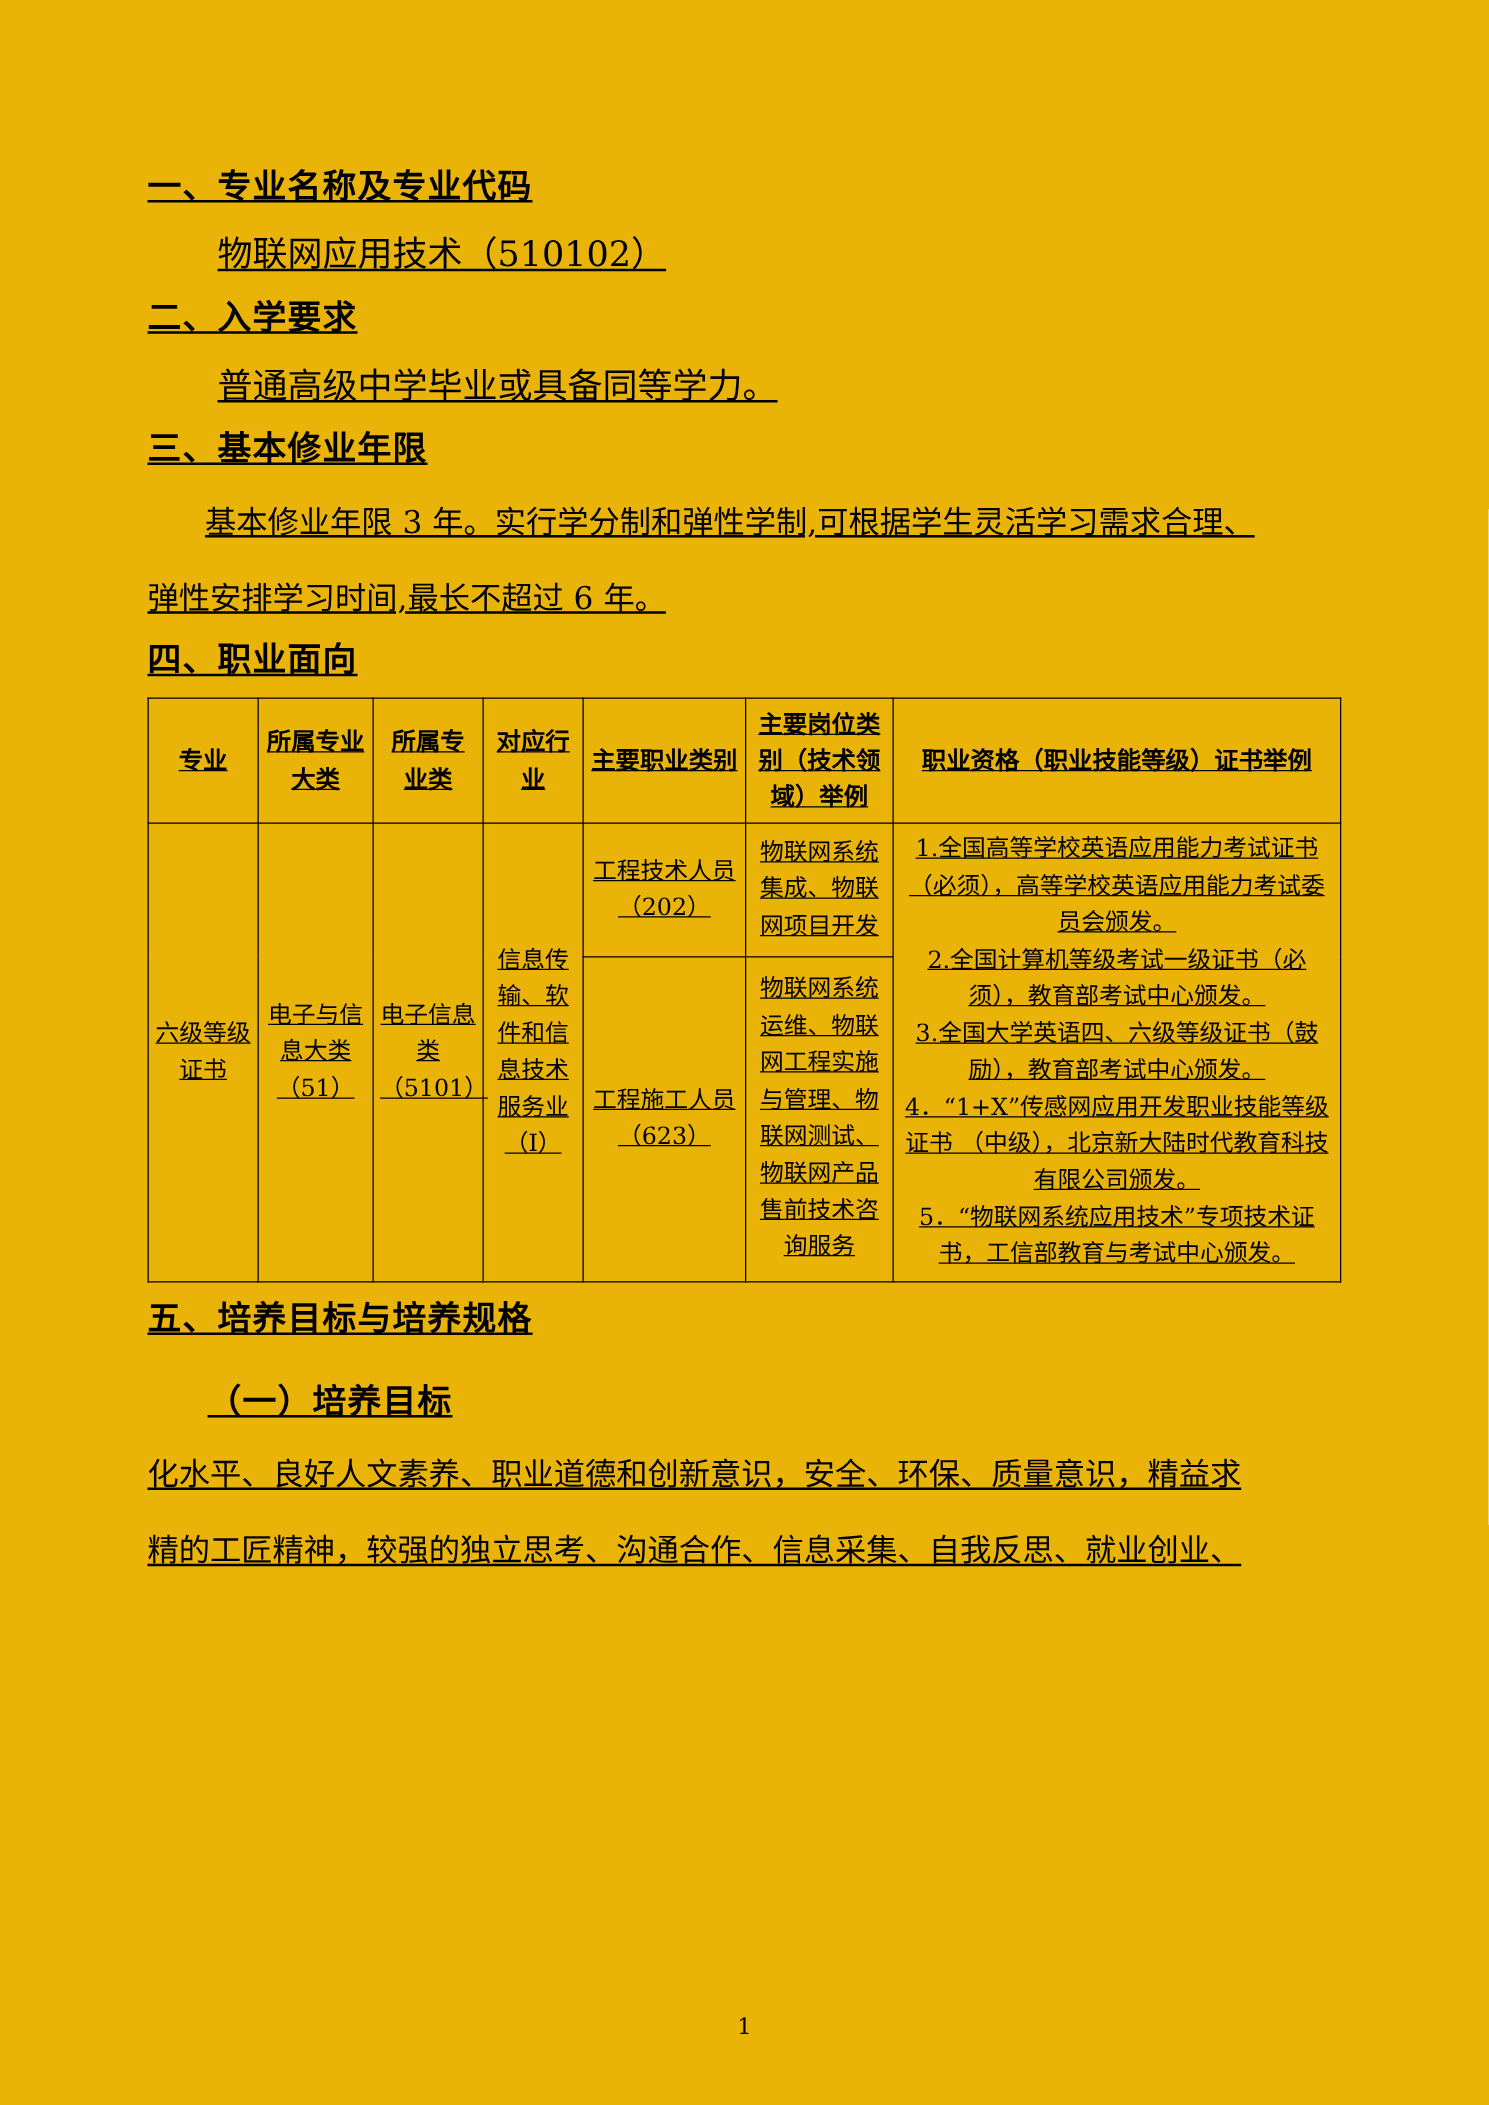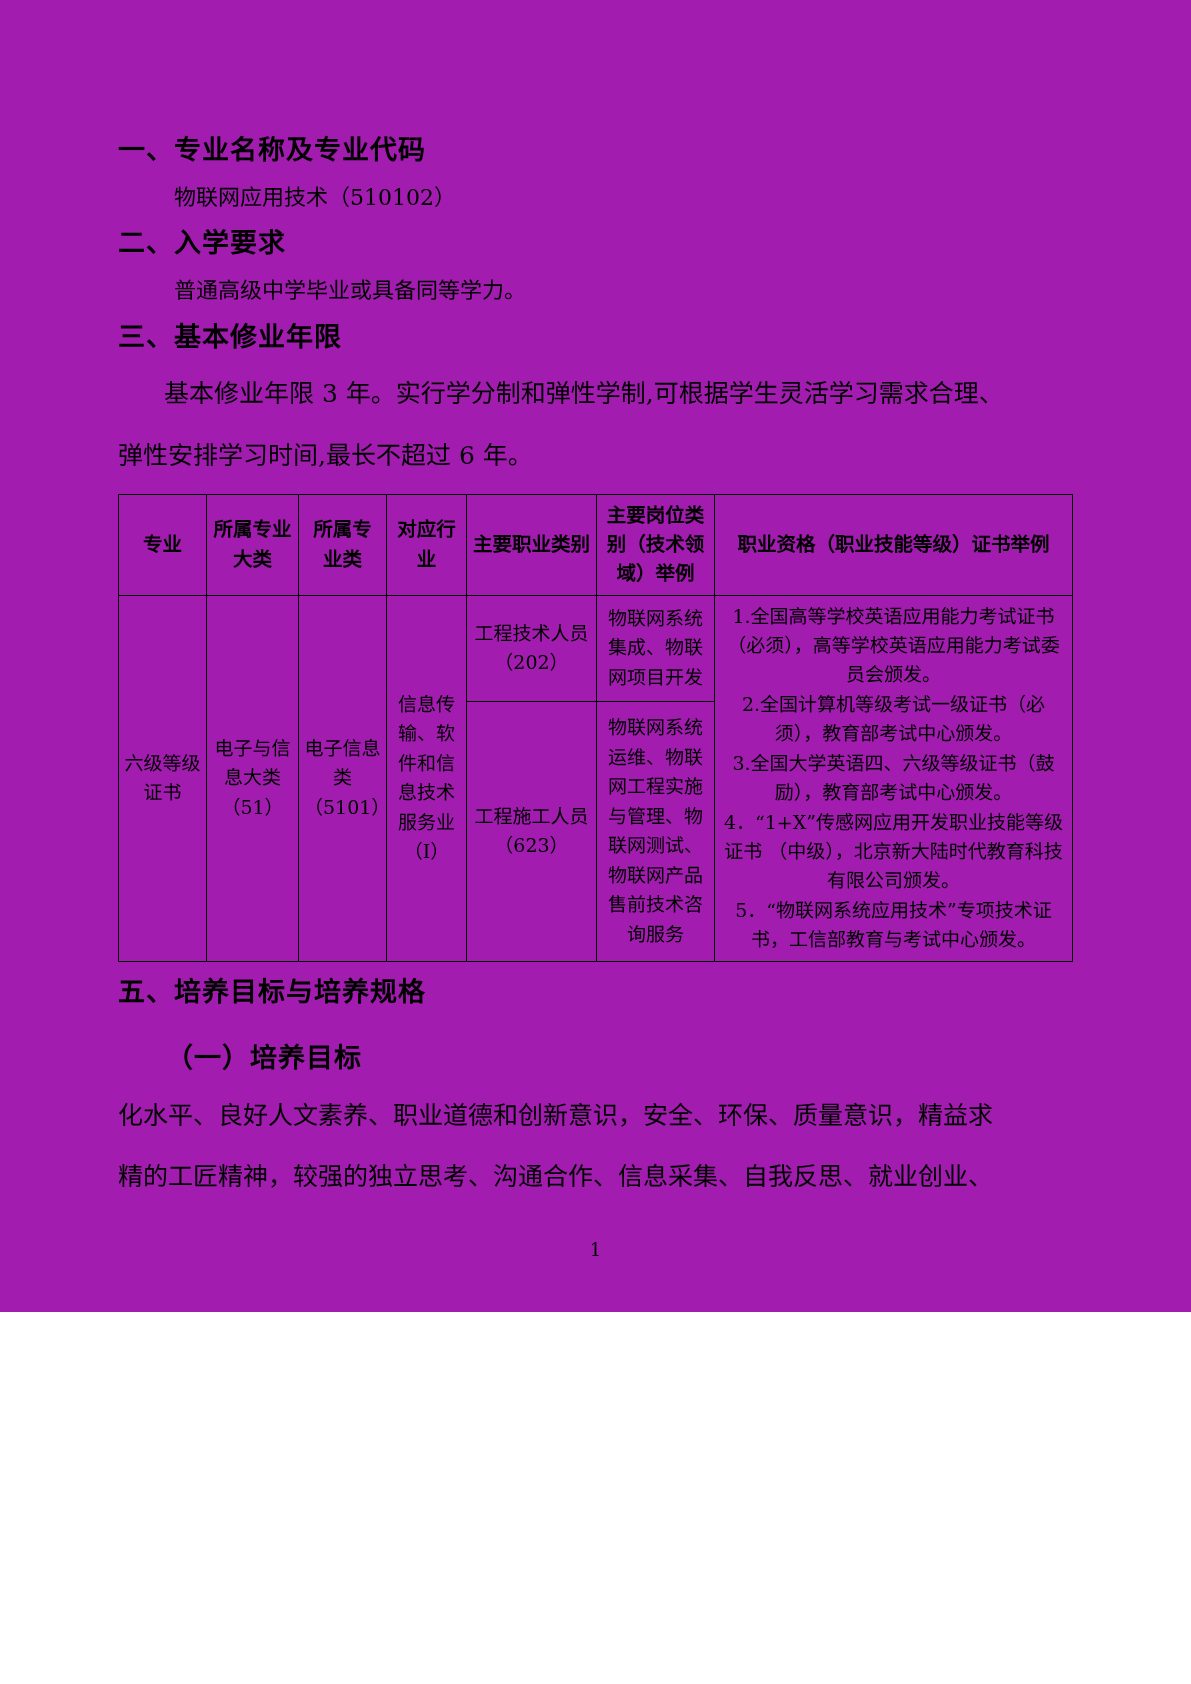--- a/index.html
+++ b/index.html
@@ -7,45 +7,46 @@
     padding: 0;
     background: #ffffff;
   }
   body {
     font-family: "DejaVu Serif", "Liberation Serif", serif;
     color: #000;
   }
   .page {
     position: relative;
     width: 1191px;
-    height: 1312px;
+    height: 1684px;
     margin: 0 auto;
-    background: #a21caf;
+    background: #eab308;
     box-sizing: border-box;
     padding: 130px 118px 60px 118px;
+    text-decoration: underline;
   }
   .content {
     position: relative;
     width: 955px;
   }
   h2.section-heading {
     font-family: "DejaVu Sans", "Liberation Sans", sans-serif;
     font-weight: bold;
     font-size: 27px;
     letter-spacing: 1px;
     margin: 0 0 6px 0;
     padding: 0;
     line-height: 1.5;
   }
   h2.section-heading.indent {
     text-indent: 48px;
     margin-top: 26px;
   }
   .body-line {
-    font-size: 22px;
+    font-size: 28px;
     line-height: 1.95;
     margin: 0 0 4px 0;
     text-align: justify;
   }
   .body-line.indent1 {
     text-indent: 56px;
   }
   .body-para {
     font-size: 25px;
     line-height: 2.45;
@@ -118,20 +119,21 @@
     <h2 class="section-heading">一、专业名称及专业代码</h2>
     <p class="body-line indent1">物联网应用技术（510102）</p>
 
     <h2 class="section-heading">二、入学要求</h2>
     <p class="body-line indent1">普通高级中学毕业或具备同等学力。</p>
 
     <h2 class="section-heading">三、基本修业年限</h2>
     <p class="body-para indent1">基本修业年限 3 年。实行学分制和弹性学制,可根据学生灵活学习需求合理、</p>
     <p class="body-para">弹性安排学习时间,最长不超过 6 年。</p>
 
+    <h2 class="section-heading">四、职业面向</h2>
 
     <table class="job-table">
       <colgroup>
         <col class="col-w1">
           <col class="col-w2">
           <col class="col-w3">
           <col class="col-w4">
         <col class="col-w5">
           <col class="col-w6">
           <col class="col-w7">

